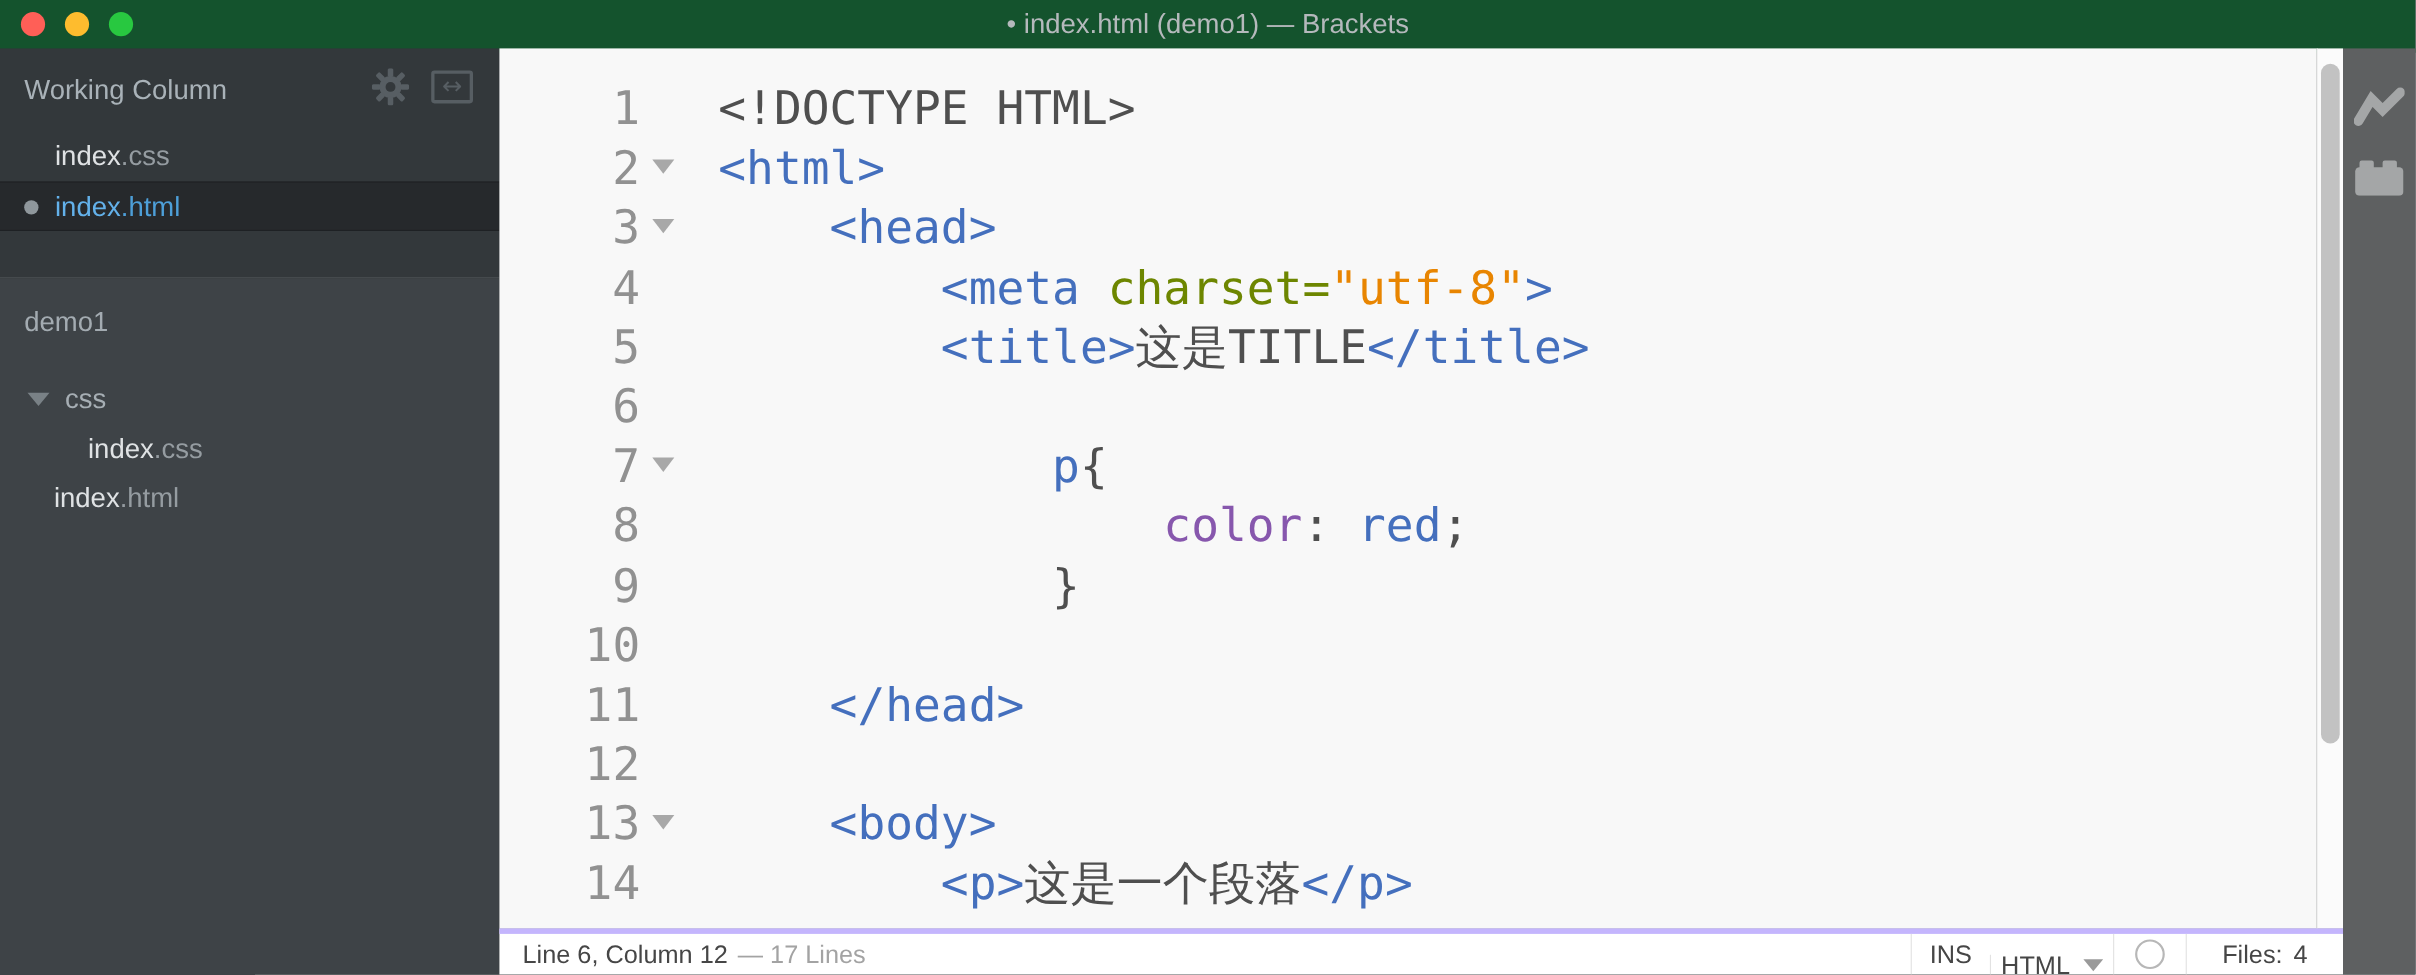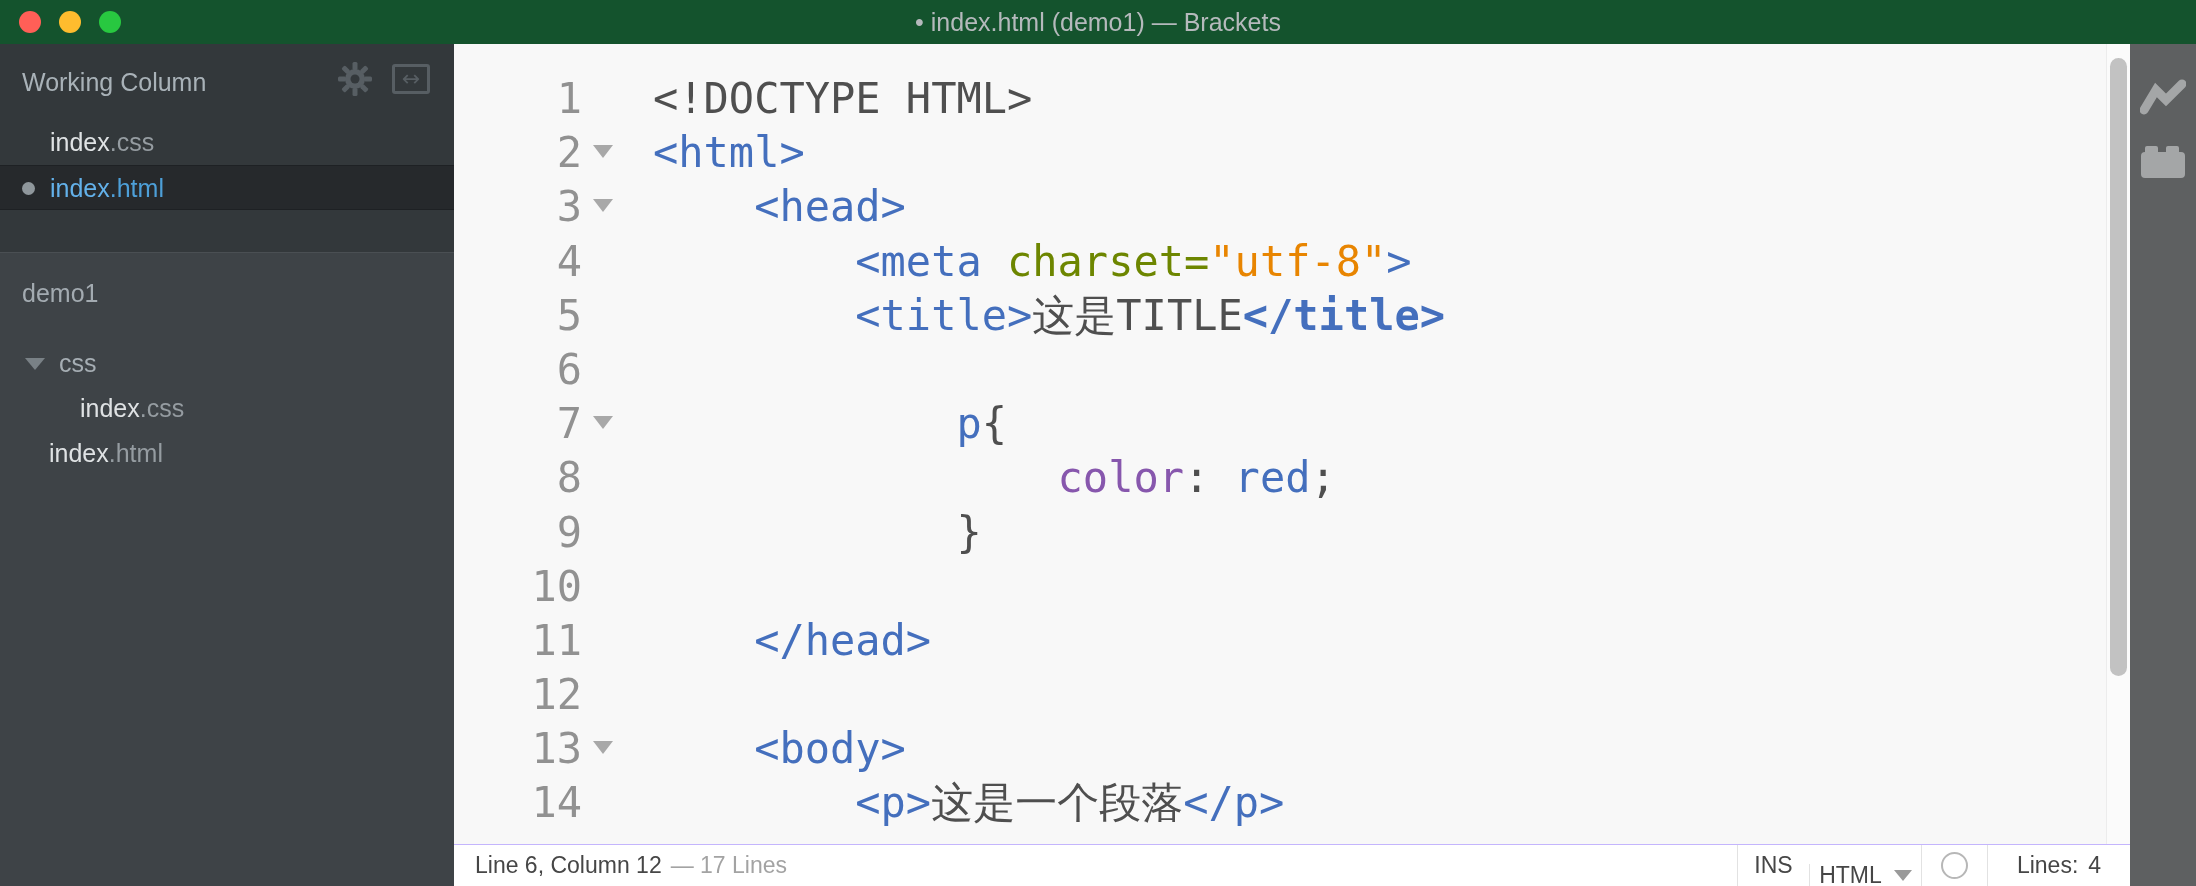--- a/index.html
+++ b/index.html
@@ -114,21 +114,21 @@
   
   .toolbar {
     position: absolute; right: 0; top: 44px; width: 66px; bottom: 0;
     background: #5e6061; display: flex; flex-direction: column; align-items: center;
   }
   .tb-icon { margin-top: 34px; }
 
   
   .statusbar {
     position: absolute; left: 454px; right: 66px; bottom: 0; height: 42px;
-    background: #ffffff; border-top: 1px solid #c4b5fd;
+    background: #ffffff; border-top: 5px solid #c4b5fd;
     display: flex; align-items: stretch; font-size: 23px; color: #464646;
   }
   .sb-left { flex: 1; display: flex; align-items: center; padding-left: 21px; }
   .sb-dim { color: #a3a3a3; margin-left: 9px; }
   .sb-seg {
     border-left: 1px solid #e2e2e2; display: flex; align-items: center; justify-content: center;
   }
   .seg-ins { width: 72px; }
   .seg-lang { width: 112px; gap: 12px; margin-top: 19px; }
   .lang-caret {
@@ -191,21 +191,21 @@
       </div>
   </div>
 </div>
 
 <div class="editor">
   <div class="code-lines" id="code-lines">
       <div class="line"><span class="lnum">1</span><span class="foldcol"></span><span class="code"><span style="color: rgb(79, 79, 79); margin-top: 41px;">&lt;!DOCTYPE HTML&gt;</span></span></div>
       <div class="line"><span class="lnum">2</span><span class="foldcol"><span class="fold-arrow"></span></span><span class="code"><span style="color: rgb(68, 111, 189);">&lt;html&gt;</span></span></div>
       <div class="line"><span class="lnum">3</span><span class="foldcol"><span class="fold-arrow"></span></span><span class="code"><span style="color: rgb(79, 79, 79);">    </span><span style="color: rgb(68, 111, 189);">&lt;head&gt;</span></span></div>
       <div class="line"><span class="lnum">4</span><span class="foldcol"></span><span class="code"><span style="color: rgb(79, 79, 79);">        </span><span style="color: rgb(68, 111, 189);">&lt;meta </span><span style="color: rgb(109, 134, 0);">charset=</span><span style="color: rgb(232, 133, 1);">"utf-8"</span><span style="color: rgb(68, 111, 189);">&gt;</span></span></div>
-      <div class="line"><span class="lnum">5</span><span class="foldcol"></span><span class="code"><span style="color: rgb(79, 79, 79);">        </span><span style="color: rgb(68, 111, 189);">&lt;title&gt;</span><span style="color: rgb(79, 79, 79);">这是TITLE</span><span style="color: rgb(68, 111, 189); font-weight: bold;">&lt;/title&gt;</span></span></div>
+      <div class="line"><span class="lnum">5</span><span class="foldcol"></span><span class="code"><span style="color: rgb(79, 79, 79);">        </span><span style="color: rgb(68, 111, 189);">&lt;title&gt;</span><span style="color: rgb(79, 79, 79);">这是TITLE</span><span style="color: rgb(68, 111, 189);">&lt;/title&gt;</span></span></div>
       <div class="line"><span class="lnum">6</span><span class="foldcol"></span></div>
       <div class="line"><span class="lnum">7</span><span class="foldcol"><span class="fold-arrow"></span></span><span class="code"><span style="color: rgb(79, 79, 79);">            </span><span style="color: rgb(68, 111, 189);">p</span><span style="color: rgb(79, 79, 79);">{</span></span></div>
       <div class="line"><span class="lnum">8</span><span class="foldcol"></span><span class="code"><span style="color: rgb(79, 79, 79);">                </span><span style="color: rgb(135, 87, 173);">color</span><span style="color: rgb(79, 79, 79);">: </span><span style="color: rgb(68, 111, 189);">red</span><span style="color: rgb(79, 79, 79);">;</span></span></div>
       <div class="line"><span class="lnum">9</span><span class="foldcol"></span><span class="code"><span style="color: rgb(79, 79, 79);">            }</span></span></div>
       <div class="line"><span class="lnum">10</span><span class="foldcol"></span></div>
       <div class="line"><span class="lnum">11</span><span class="foldcol"></span><span class="code"><span style="color: rgb(79, 79, 79);">    </span><span style="color: rgb(68, 111, 189);">&lt;/head&gt;</span></span></div>
       <div class="line"><span class="lnum">12</span><span class="foldcol"></span><span class="code"></span></div>
       <div class="line"><span class="lnum">13</span><span class="foldcol"><span class="fold-arrow"></span></span><span class="code"><span style="color: rgb(79, 79, 79);">    </span><span style="color: rgb(68, 111, 189);">&lt;body&gt;</span></span></div>
       <div class="line"><span class="lnum">14</span><span class="foldcol"></span><span class="code"><span style="color: rgb(79, 79, 79);">        </span><span style="color: rgb(68, 111, 189);">&lt;p&gt;</span><span style="color: rgb(79, 79, 79);">这是一个段落</span><span style="color: rgb(68, 111, 189);">&lt;/p&gt;</span></span></div>
     </div>
@@ -237,16 +237,16 @@
     <span>INS</span>
   </div>
   <div class="sb-seg seg-lang">
     <span>HTML</span>
     <span class="lang-caret"></span>
   </div>
   <div class="sb-seg seg-circle">
     <div class="status-circle"></div>
   </div>
   <div class="sb-seg seg-spaces">
-    <span>Lines:</span>
+    <span>Files:</span>
     <span>4</span>
   </div>
 </div>
 
 </body></html>

